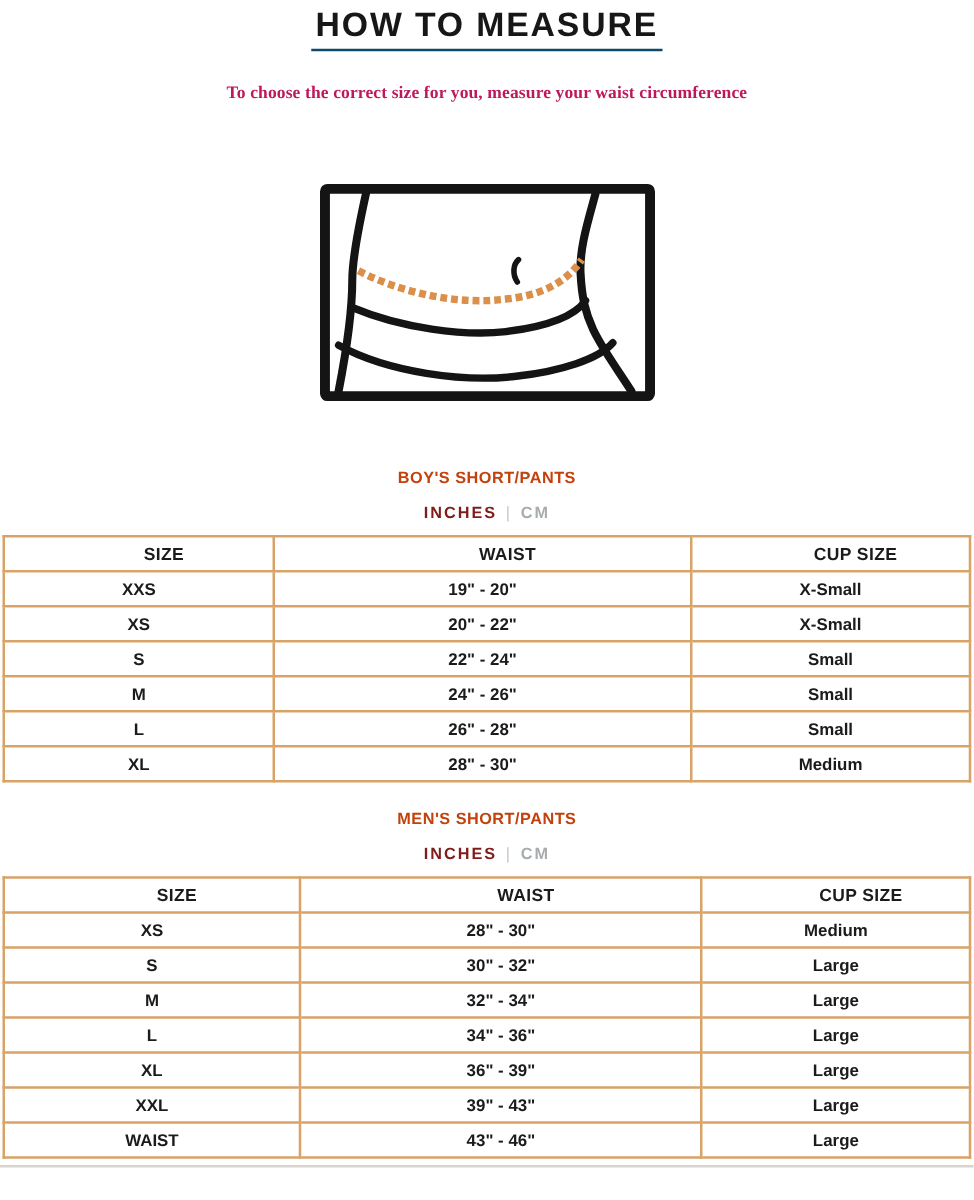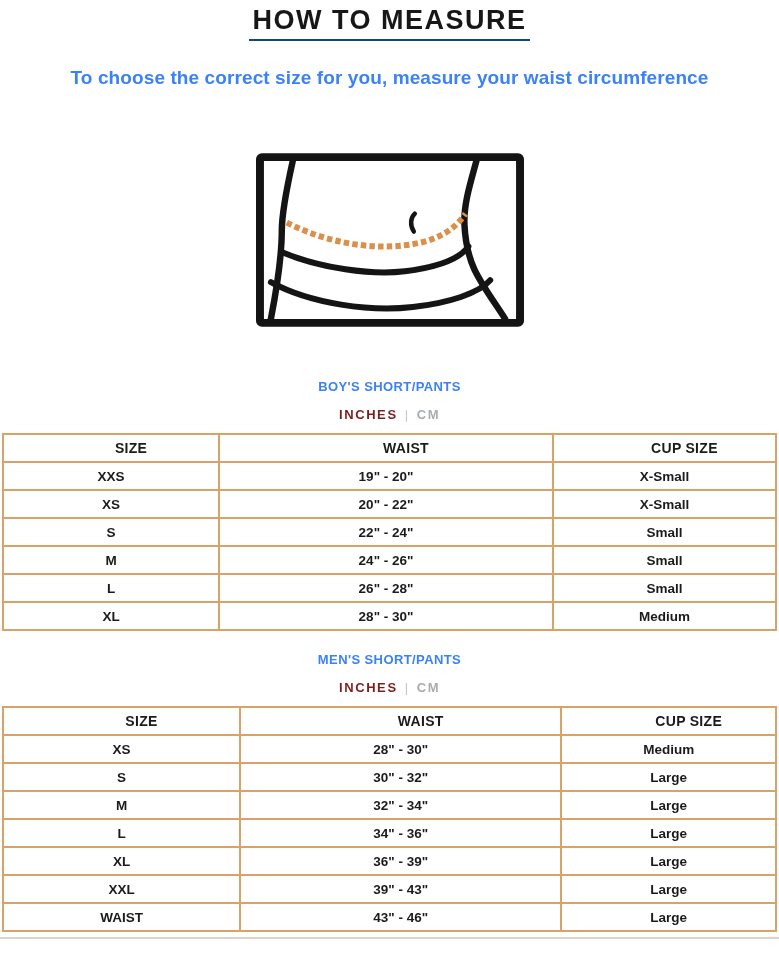--- a/index.html
+++ b/index.html
@@ -8,26 +8,26 @@
     font-family:"Liberation Sans", sans-serif; color:#1b1b1b;
     -webkit-font-smoothing:antialiased;
   }
   .center { text-align:center; }
 
   .title-wrap { margin-top:5px; }
   .page-title {
     display:inline-block; font-size:27px; font-weight:800; letter-spacing:1.5px;
     color:#171717; border-bottom:2px solid #0c4a6e; padding:0 3px 3px;
   }
-  .subtitle { margin-top:26px; font-size:19px; font-weight:600; letter-spacing:0.1px; color:#3b82f6; }
+  .subtitle { margin-top:26px; font-size:14px; font-weight:600; letter-spacing:0.1px; color:#be185d;font-family:Liberation Serif, serif; }
 
   .illus-wrap { margin-top:64px; }
   .illus { width:268px; height:174px; display:inline-block; }
 
-  .section-title { font-size:13px; font-weight:700; letter-spacing:0.4px; color:#3b82f6; }
+  .section-title { font-size:13px; font-weight:700; letter-spacing:0.4px; color:#c2410c; }
   .sec-boys .section-title { margin-top:48px; }
   .sec-men  .section-title { margin-top:21px; }
 
   .units { margin-top:13px; font-size:13px; font-weight:700; letter-spacing:1.6px; }
   .unit-active   { color:#7f1d1d; cursor:pointer; }
   .unit-div      { color:#c2c6c8; margin:0 7px; font-weight:400; }
   .unit-inactive { color:#a7acaf; cursor:pointer; }
 
   table {
     border-collapse:collapse; table-layout:fixed;

